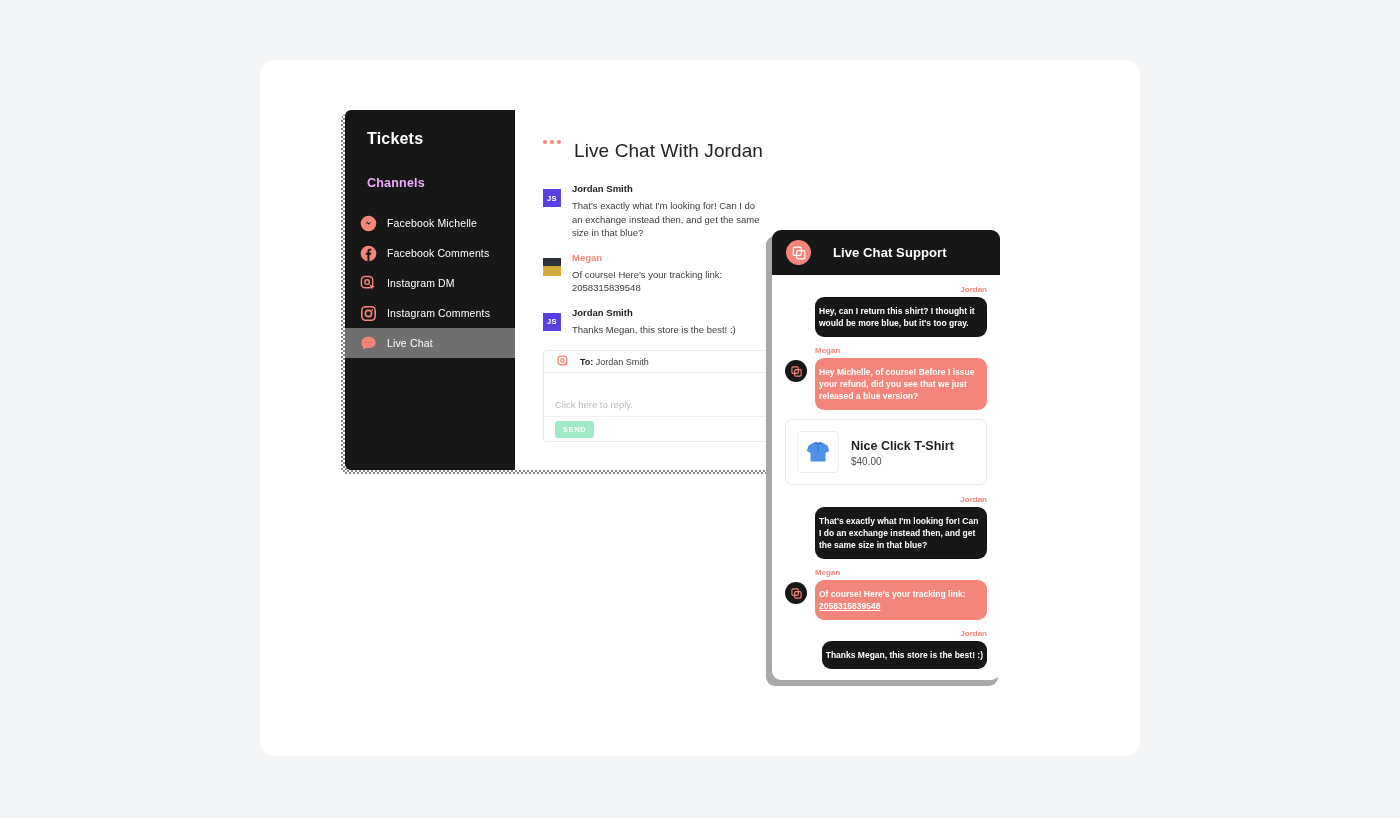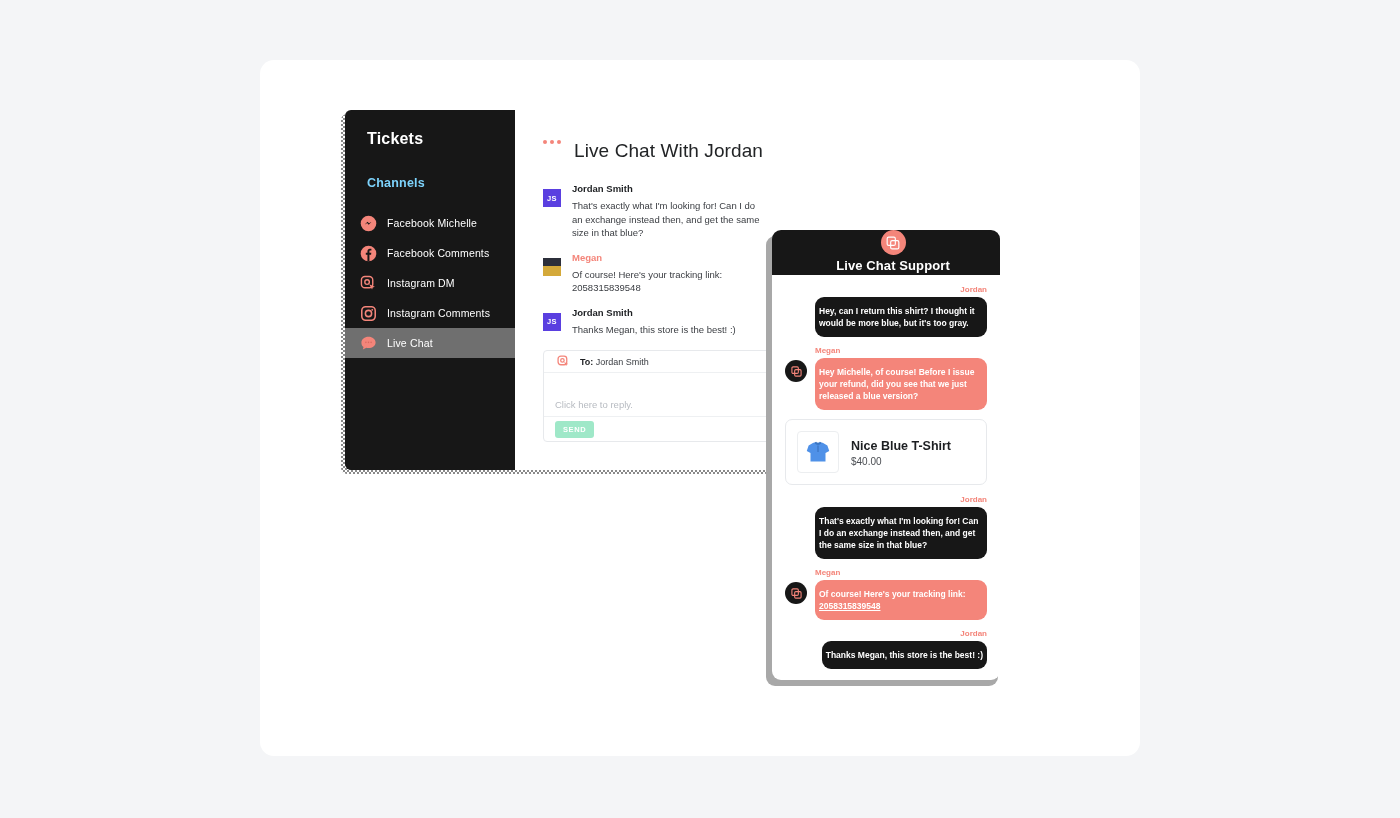--- a/index.html
+++ b/index.html
@@ -76,21 +76,21 @@
     font-weight: bold;
     letter-spacing: .2px;
     color: #ffffff;
   }
   .sidebar-section {
     position: absolute;
     left: 22px;
     top: 66px;
     font-size: 12.5px;
     font-weight: bold;
-    color: #7dd3fc;
+    color: #f0abfc;
     letter-spacing: .2px;
   }
   .channel-list {
     position: absolute;
     left: 0;
     top: 98px;
     width: 170px;
   }
   .channel-item {
     display: flex;
@@ -283,23 +283,22 @@
     height: 450px;
     background: #ffffff;
     border-radius: 9px;
     overflow: hidden;
   }
   .widget-header {
     height: 45px;
     background: #171717;
     display: flex;
     align-items: center;
-    gap: 3px;
+    gap: 22px;
     padding-left: 14px;
-    flex-direction: column;
   }
   .widget-header-icon {
     width: 25px;
     height: 25px;
     border-radius: 50%;
     background: #f4857a;
     display: flex;
     align-items: center;
     justify-content: center;
   }
@@ -557,21 +556,21 @@
 
       <div class="product-card">
         <span class="product-thumb">
           <svg width="30" height="30" viewBox="0 0 32 32">
             <path d="M11 6 L6 9 L4 15 L8 17 L8 26 L24 26 L24 17 L28 15 L26 9 L21 6 Z" fill="#4f91e8"></path>
             <path d="M12 6 Q16 11 20 6 L18 5 Q16 7.5 14 5 Z" fill="#3a76c4"></path>
             <rect x="15.3" y="9" width="1.4" height="7" fill="#3a76c4"></rect>
           </svg>
         </span>
         <div>
-          <div class="product-name">Nice Blue T-Shirt</div>
+          <div class="product-name">Nice Click T-Shirt</div>
           <div class="product-price">$40.00</div>
         </div>
       </div>
 
       <div class="w-row right">
         <div class="w-label">Jordan</div>
         <div class="w-bubble-wrap">
           <div class="w-bubble dark">That's exactly what I'm looking for! Can I do an exchange instead then, and get the same size in that blue?</div>
         </div>
       </div>

